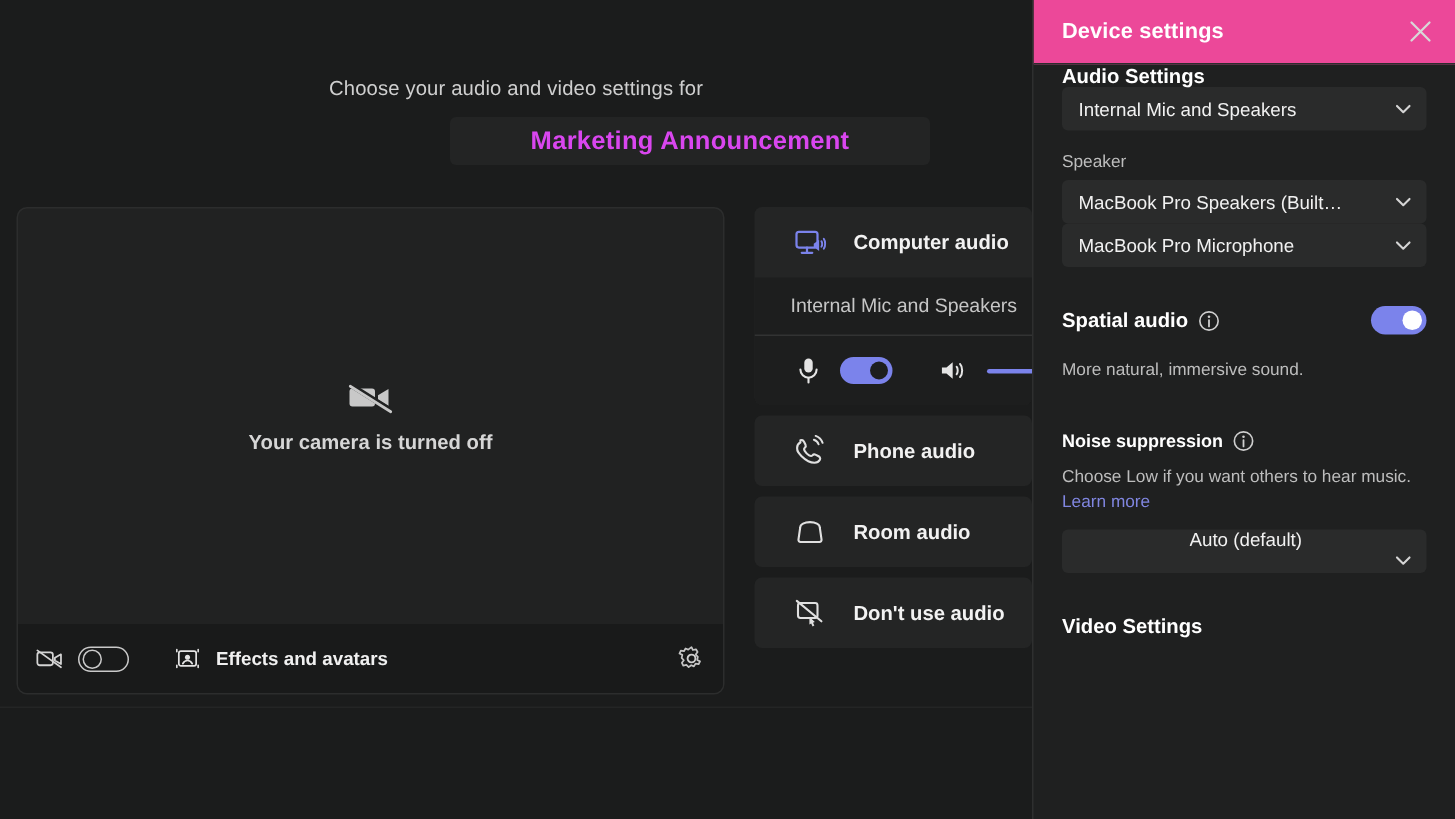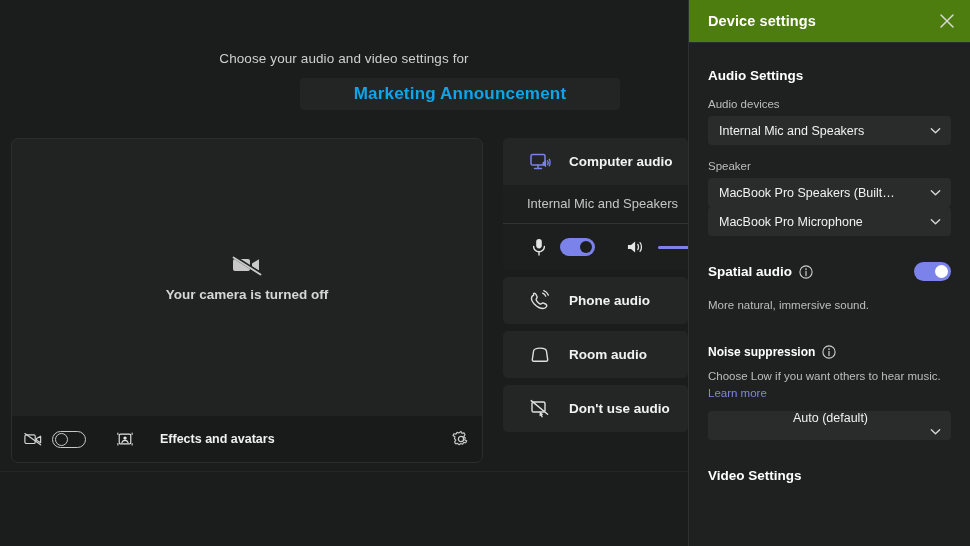--- a/index.html
+++ b/index.html
@@ -36,21 +36,21 @@
     position: absolute;
     left: 300px; top: 78px;
     width: 320px; height: 32px;
     background: #232424;
     border-radius: 4px;
     display: flex; align-items: center; justify-content: center;
   }
   .prejoin-title {
     font-size: 17px;
     font-weight: bold;
-    color: #0ea5e9;
+    color: #d946ef;
     letter-spacing: .2px;
     white-space: nowrap;
   }
 
   
   .preview {
     position: absolute;
     left: 11px; top: 138px;
     width: 472px; height: 325px;
     background: #212222;
@@ -99,21 +99,21 @@
     position: absolute;
     left: 2px; top: 1.6px;
     width: 11px; height: 11px;
     border-radius: 50%;
     border: 1.4px solid #c9c9c9;
     background: transparent;
   }
   .effects-btn {
     display: flex; align-items: center;
     margin-left: 31px;
-    gap: 27px;
+    gap: 11px;
     cursor: pointer;
     justify-content: center;
   }
   .effects-icon { width: 16px; height: 14px; color: #e4e4e4; }
   .effects-label {
     font-size: 12.5px;
     font-weight: bold;
     color: #f0f0f0;
   }
   .gear-btn {
@@ -206,40 +206,39 @@
     width: 282px; height: 546px;
     background: #1f2020;
     border-left: 1px solid #2e2f2f;
     overflow: hidden;
   }
   .panel-head {
     height: 43px;
     border-bottom: 1px solid #2c2d2d;
     display: flex; align-items: center;
     padding: 0 15px 0 19px;
-    background: #4d7c0f;
+    background: #ec4899;
   }
   .panel-title {
     font-size: 14.5px;
     font-weight: bold;
     color: #ffffff;
     letter-spacing: .1px;
   }
   .close-btn {
     margin-left: auto;
     width: 16px; height: 16px;
     color: #d8d8d8;
     cursor: pointer;
   }
   .panel-body { padding: 0 19px; }
   .sec-title {
     font-size: 13.5px;
     font-weight: bold;
     color: #ffffff;
-    margin-top: 25px;
   }
   .field-label {
     font-size: 11.5px;
     color: #bdbdbd;
     margin-top: 15px;
     margin-bottom: 6px;
   }
   .select {
     height: 29px;
     background: #2a2b2b;
@@ -446,21 +445,20 @@
       <div class="panel-title">Device settings</div>
       <svg class="close-btn" viewBox="0 0 16 16" fill="none">
         <path d="M2 2l12 12M14 2L2 14" stroke="currentColor" stroke-width="1.5" stroke-linecap="round"></path>
       </svg>
     </div>
 
     <div class="panel-body">
 
       <div class="sec-title">Audio Settings</div>
 
-      <div class="field-label">Audio devices</div>
       <div class="select">
         <div class="select-value">Internal Mic and Speakers</div>
         <svg class="chev" viewBox="0 0 14 14" fill="none">
           <path d="M2.5 5l4.5 4.5L11.5 5" stroke="currentColor" stroke-width="1.5" stroke-linecap="round" stroke-linejoin="round"></path>
         </svg>
       </div>
 
       <div class="field-label">Speaker</div>
       <div class="select">
         <div class="select-value">MacBook Pro Speakers (Built…</div>

